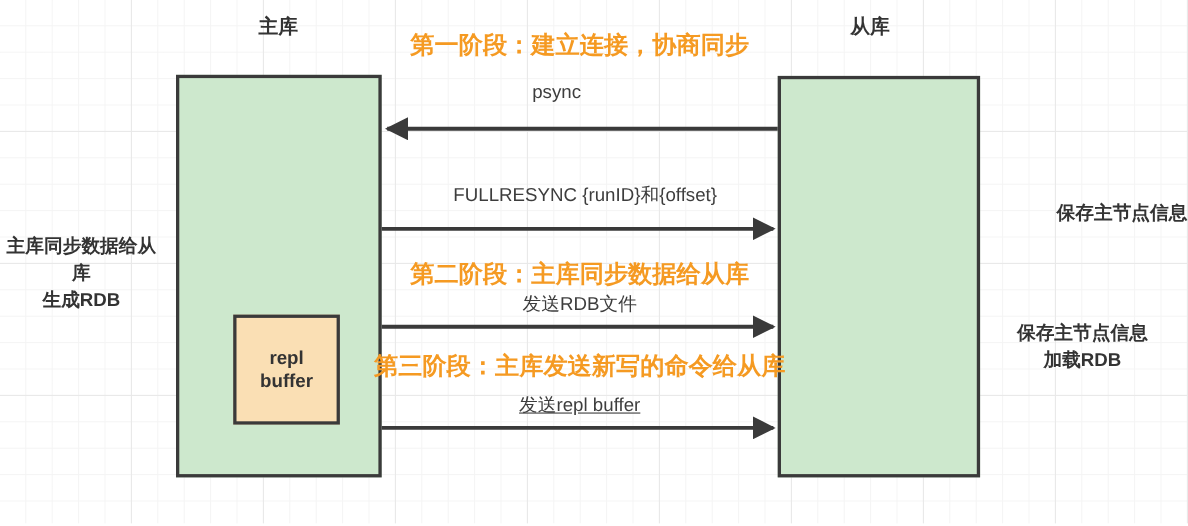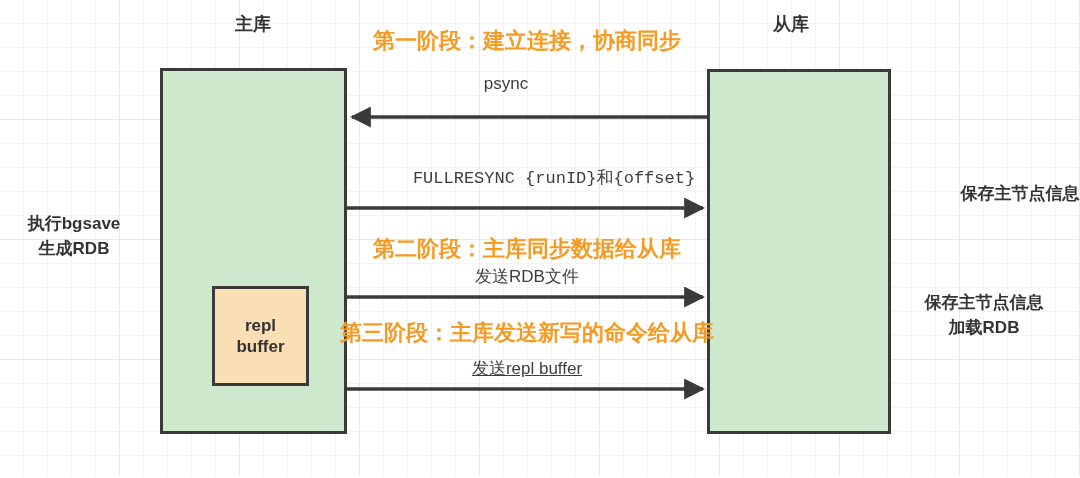--- a/index.html
+++ b/index.html
@@ -109,33 +109,33 @@
   <div class="node-title" style="left:253px; top:12px;">主库</div>
   <div class="node-title" style="left:791px; top:12px;">从库</div>
 
   <div class="node-box" style="left:160px; top:68px; width:187px; height:366px;"></div>
 
   <div class="node-box" style="left:707px; top:69px; width:184px; height:365px;"></div>
 
   <div class="buffer-box" style="left:212px; top:286px; width:97px; height:100px;">repl
 buffer</div>
 
-  <div class="side-label" style="left:74px; top:212px; width:150px;">执行bgsave
+  <div class="side-label" style="left:74px; top:212px; width:150px;">主库同步数据给从库
 生成RDB</div>
 
   <div class="side-label" style="left:1020px; top:182px; width:180px;">保存主节点信息</div>
   <div class="side-label" style="left:984px; top:291px; width:180px;">保存主节点信息
 加载RDB</div>
 
   <div class="stage-label" style="left:527px; top:26px;">第一阶段：建立连接，协商同步</div>
   <div class="stage-label" style="left:527px; top:234px;">第二阶段：主库同步数据给从库</div>
   <div class="stage-label" style="left:527px; top:318px;">第三阶段：主库发送新写的命令给从库</div>
 
   <div class="msg-label" style="left:506px; top:74px;">psync</div>
-  <div class="msg-label" style="left:554px; top:166px;font-family:Liberation Mono, monospace;">FULLRESYNC {runID}和{offset}</div>
+  <div class="msg-label" style="left:532px; top:166px;">FULLRESYNC {runID}和{offset}</div>
   <div class="msg-label" style="left:527px; top:265px;">发送RDB文件</div>
   <div class="msg-label" style="left:527px; top:357px;text-decoration:underline;">发送repl buffer</div>
 
   <svg class="arrow-svg" viewBox="0 0 1080 478">
     <defs>
       <marker id="arrow-right" viewBox="0 0 10 10" refX="9" refY="5" markerWidth="6" markerHeight="6" orient="auto-start-reverse">
         <path d="M 0 0 L 10 5 L 0 10 z" fill="#3a3a3a"></path>
       </marker>
       <marker id="arrow-left" viewBox="0 0 10 10" refX="9" refY="5" markerWidth="6" markerHeight="6" orient="auto-start-reverse">
         <path d="M 0 0 L 10 5 L 0 10 z" fill="#3a3a3a"></path>

